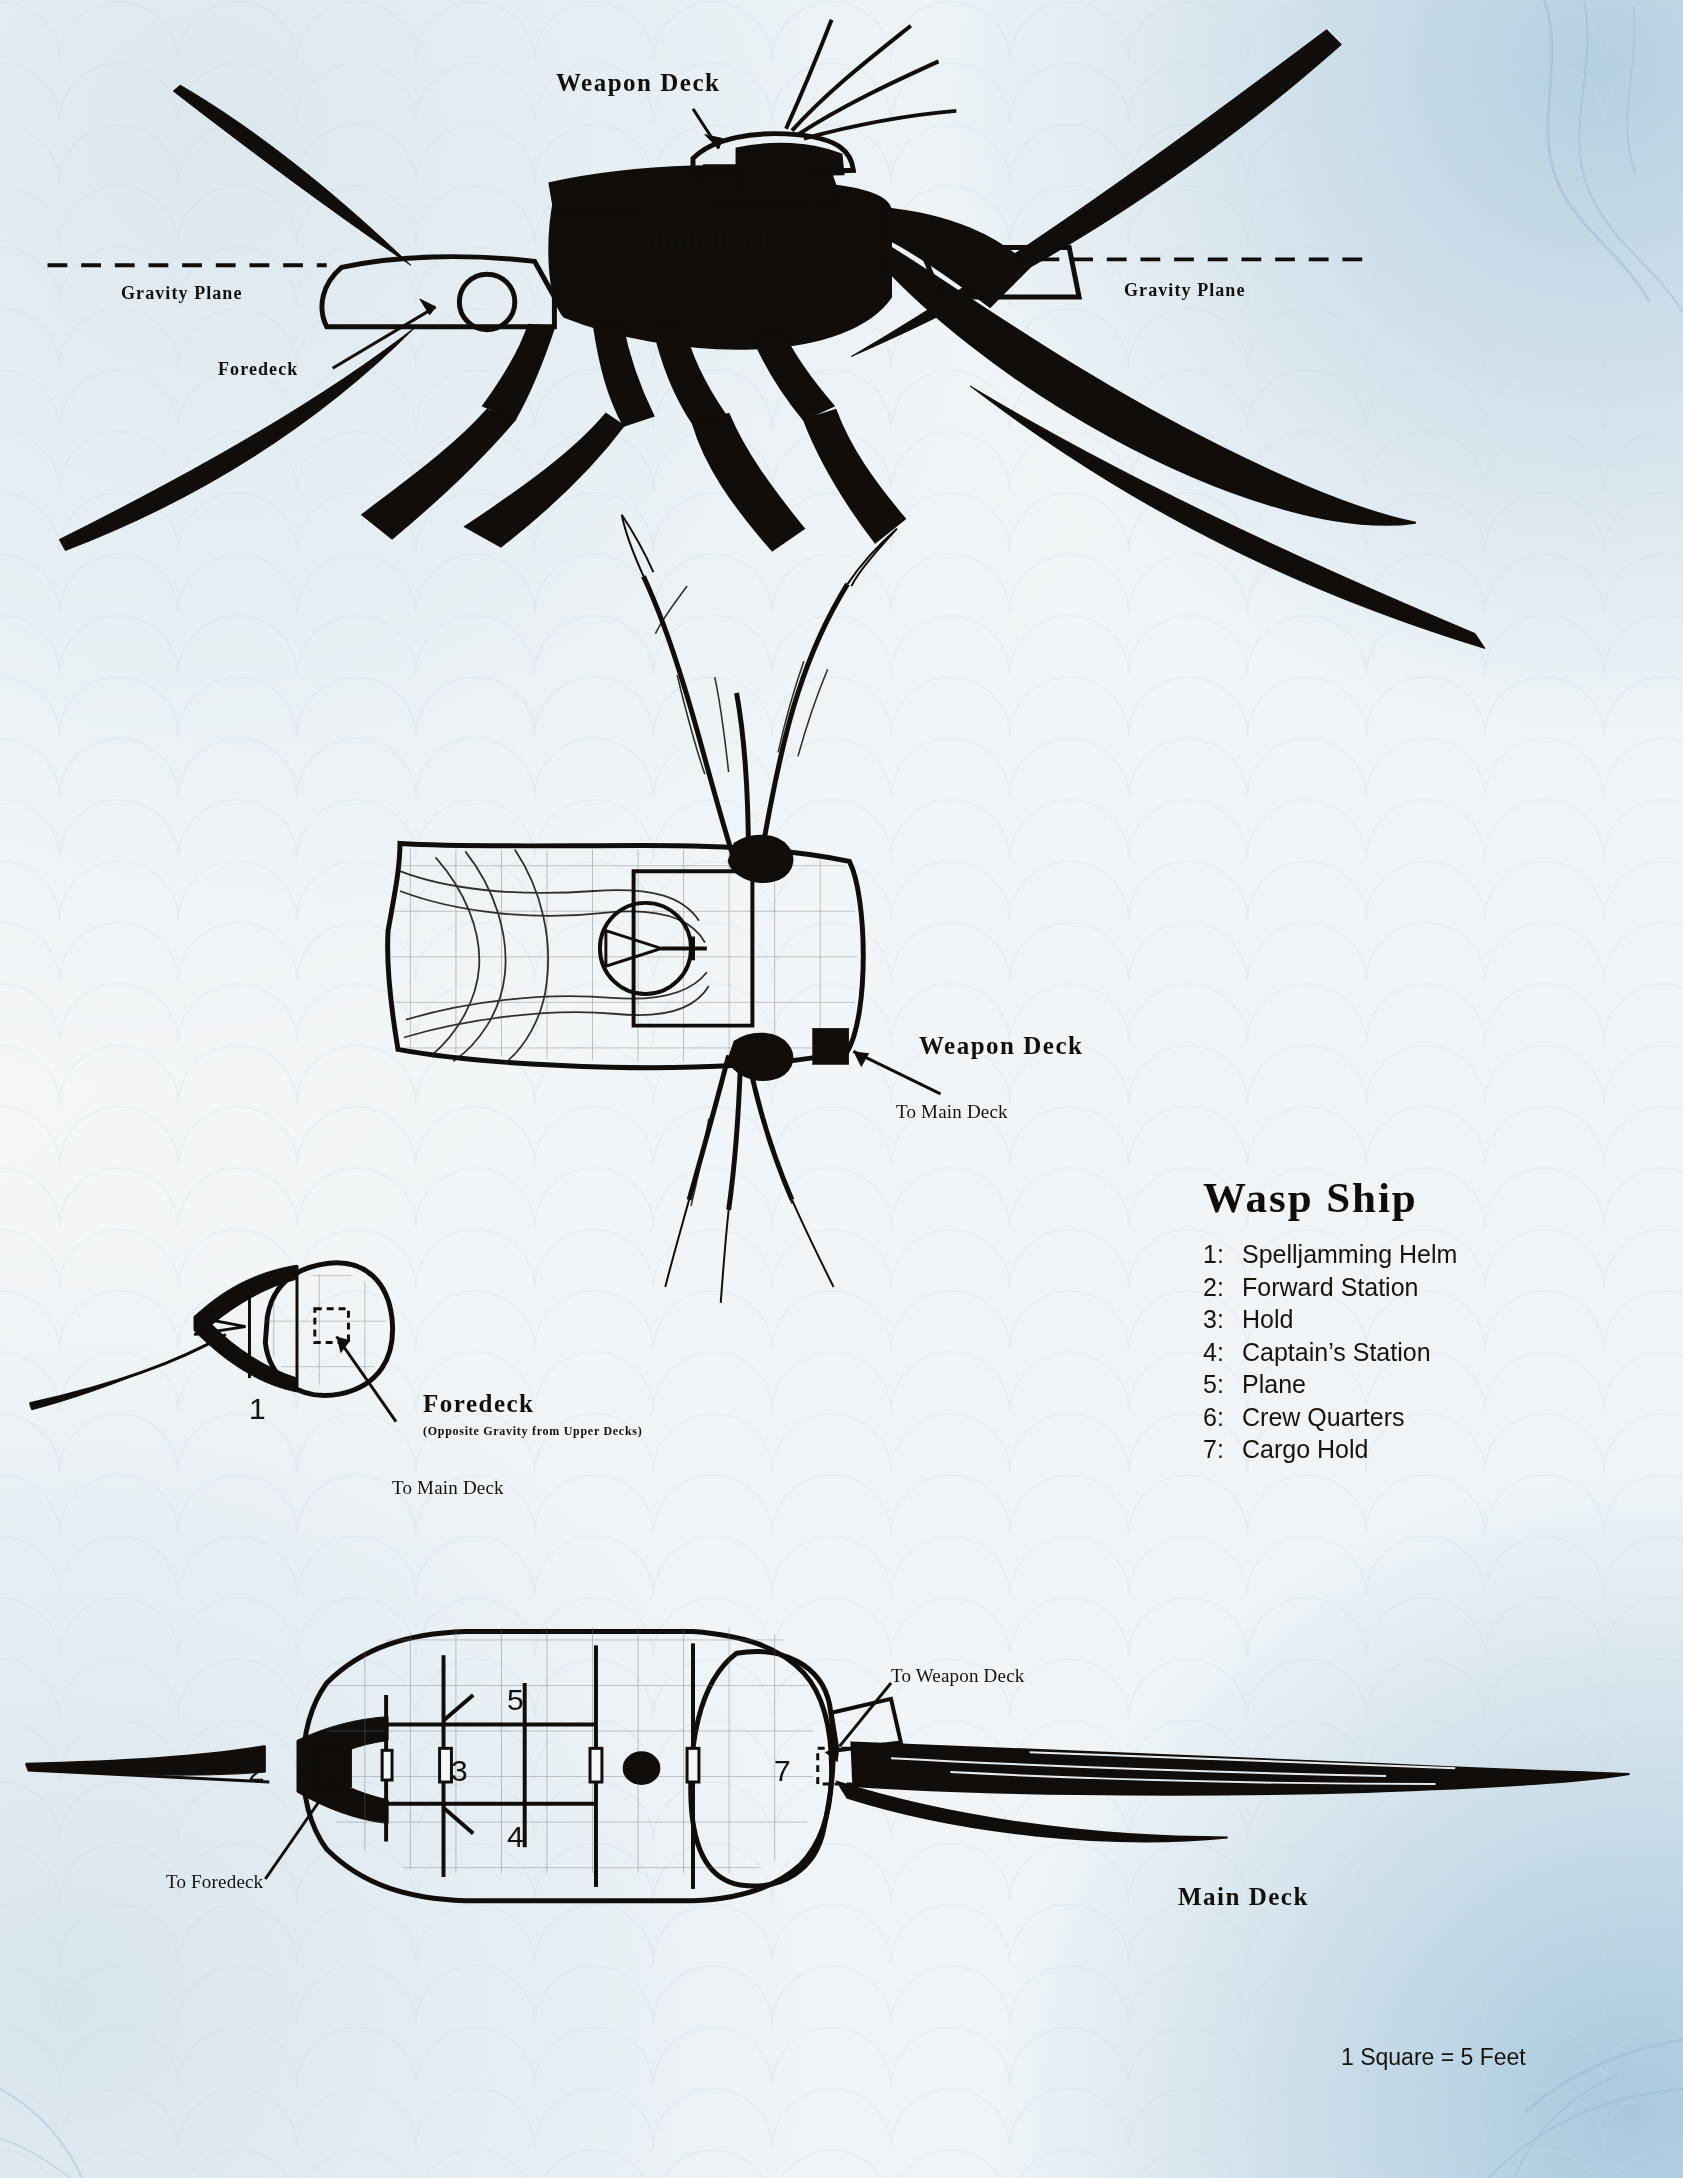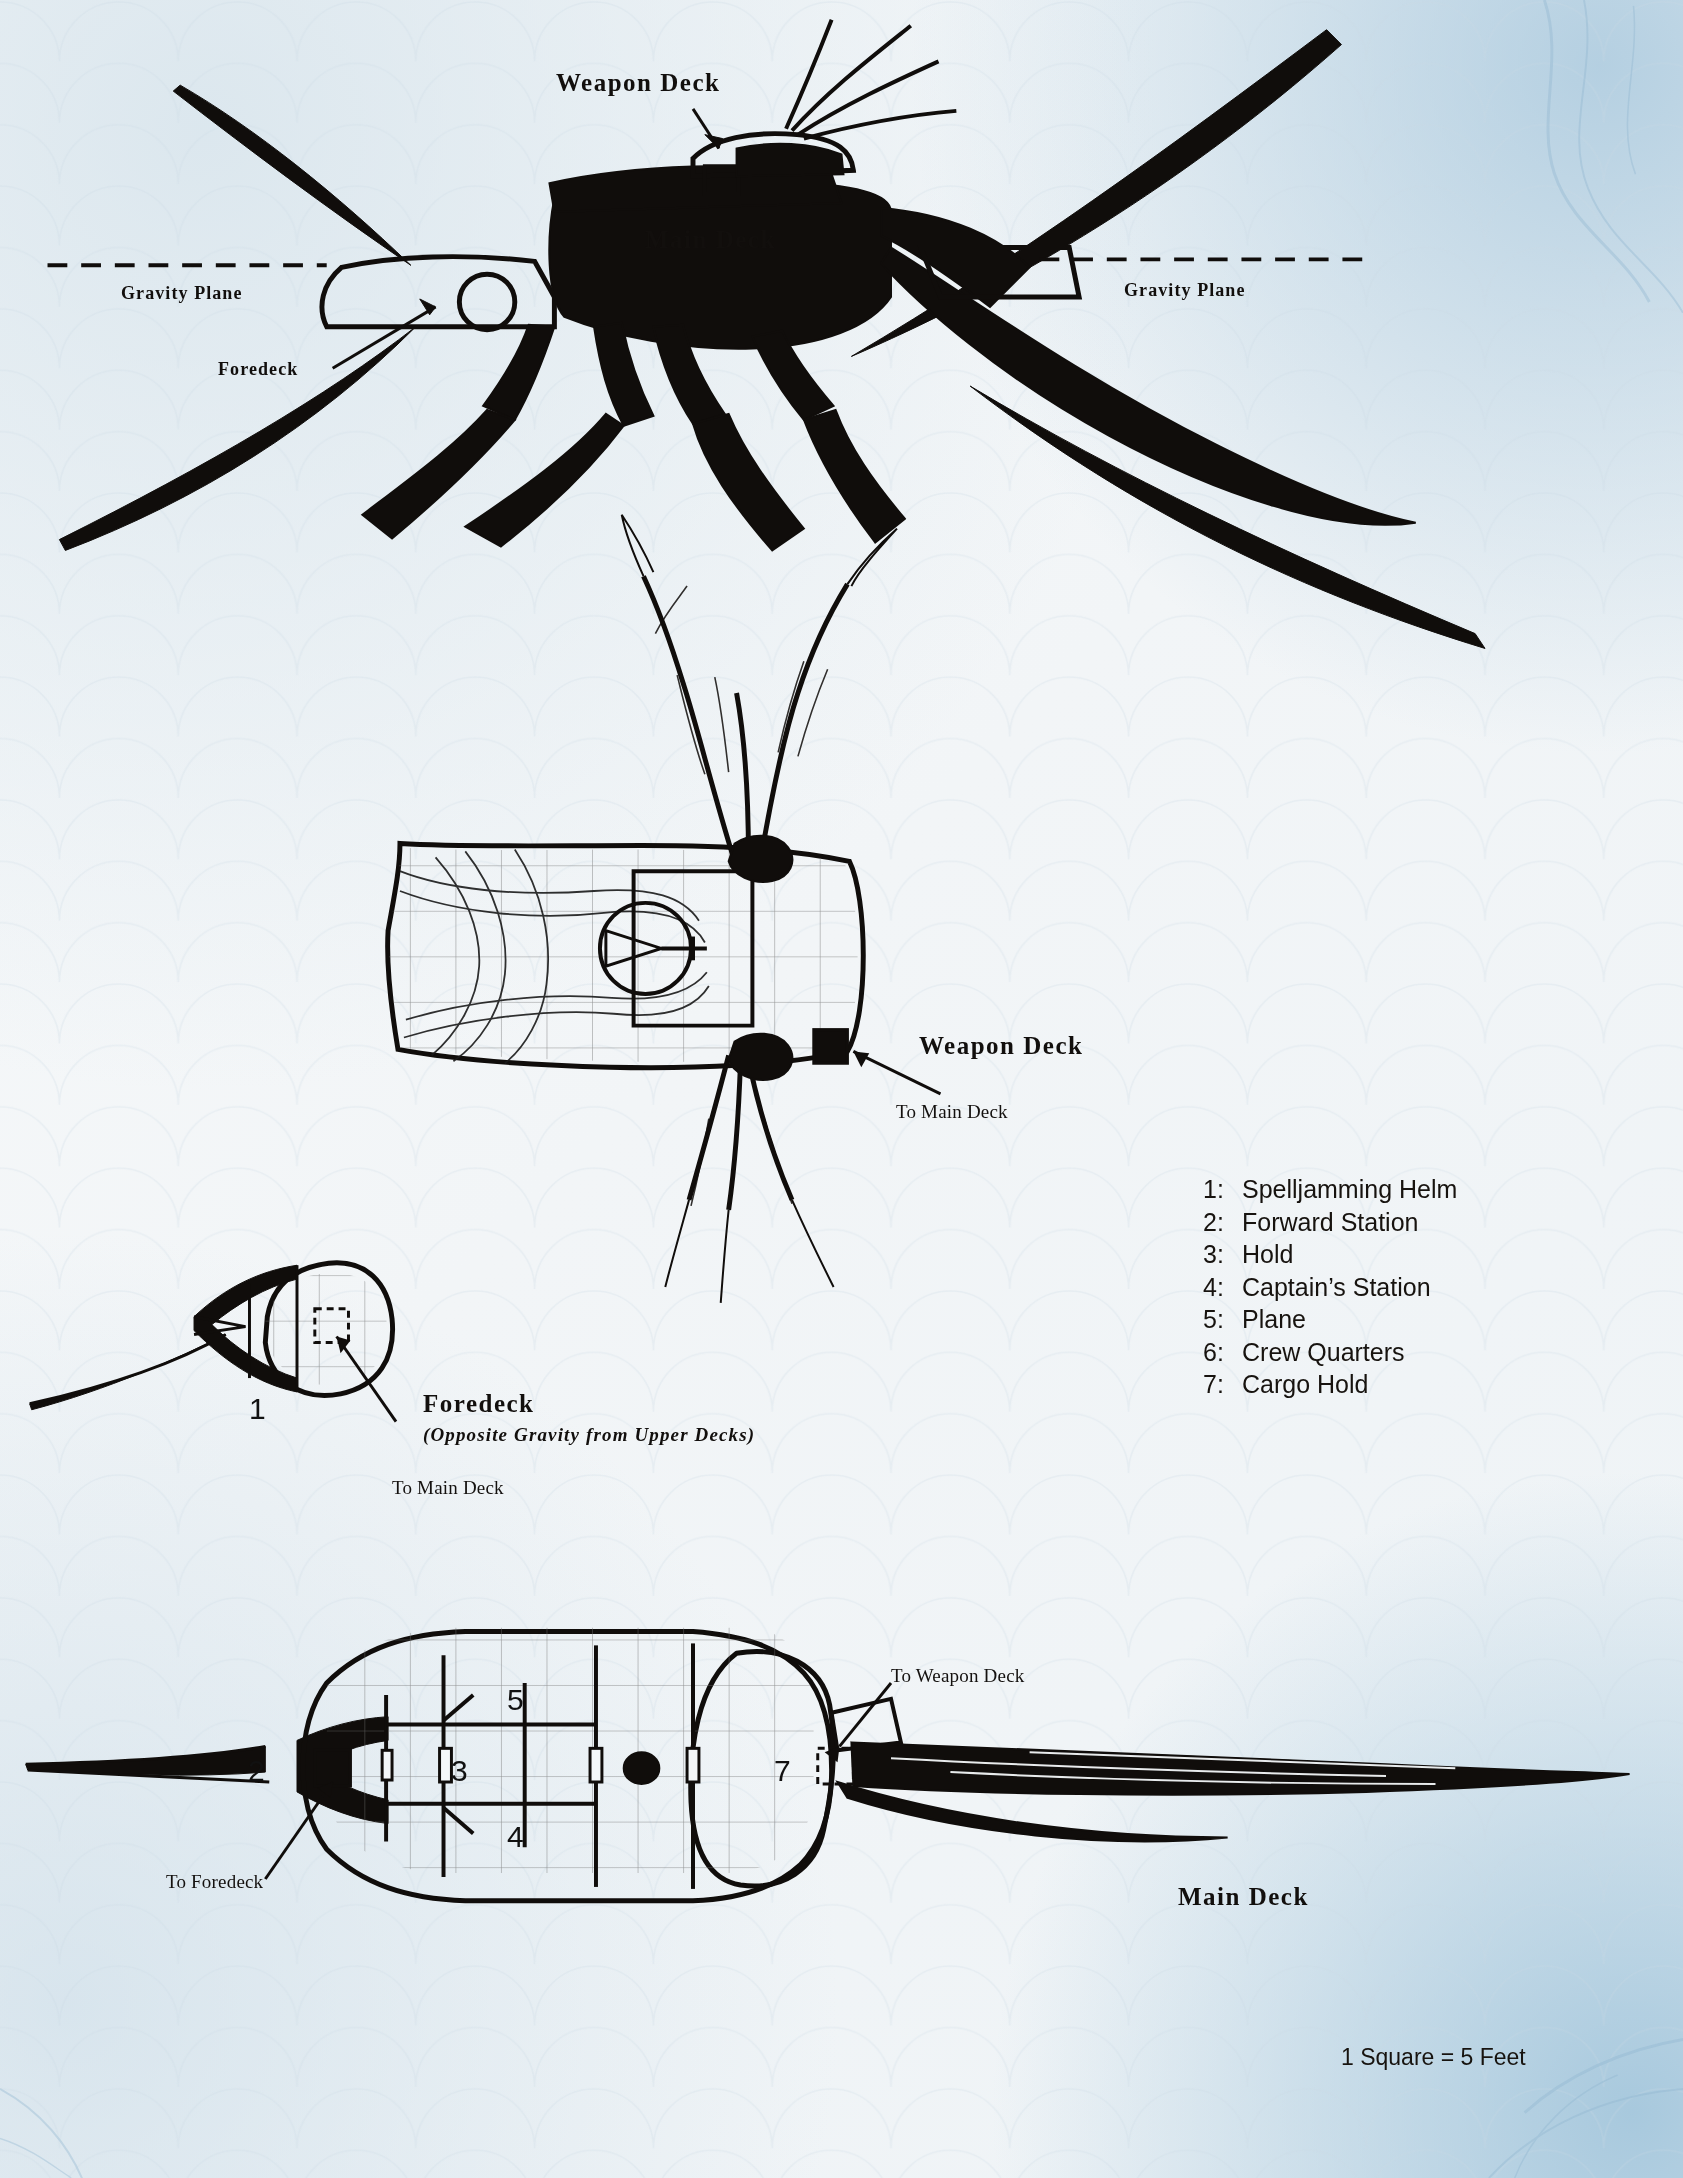--- a/index.html
+++ b/index.html
@@ -321,21 +321,21 @@
 
       <rect x="318" y="1322" width="34" height="34" stroke-width="3" stroke-dasharray="7 5"></rect>
 
       <path d="M400 1436 L340 1350" stroke-width="3"></path>
       <path d="M340 1350 l14 4 l-10 13 z" fill="#100d0b" stroke="none"></path>
     </g>
   </svg>
 
   <div class="roomnum" style="left:249px; top:1392px;">1</div>
   <div class="abs smallcaps label-lg" style="left:423px; top:1390px;">Foredeck</div>
-  <div class="abs smallcaps" style="left:423px; top:1424px; font-size:19px;font-style:italic;">(Opposite Gravity from Upper Decks)</div>
+  <div class="abs smallcaps" style="left:423px; top:1424px; font-size:12px;">(Opposite Gravity from Upper Decks)</div>
   <div class="abs plain" style="left:392px; top:1477px;">To Main Deck</div>
 
   <svg class="svg-layer" viewBox="0 0 1700 2200">
     <g stroke="#100d0b" fill="none">
 
       <path d="M26 1782 C110 1780 200 1776 268 1764 L268 1790 C196 1796 108 1792 28 1788 Z" fill="#100d0b" stroke-width="1"></path>
       <path d="M26 1782 C110 1780 200 1776 268 1764" stroke-width="3"></path>
       <path d="M28 1788 C110 1792 200 1796 272 1800" stroke-width="3"></path>
 
       <path d="M300 1758 C330 1744 360 1736 392 1734 L392 1758 C362 1762 336 1772 318 1786
@@ -406,20 +406,21 @@
   <div class="roomnum" style="left:451px; top:1754px;">3</div>
   <div class="roomnum" style="left:507px; top:1820px;">4</div>
   <div class="roomnum" style="left:507px; top:1683px;">5</div>
   <div class="roomnum" style="left:774px; top:1754px;">7</div>
 
   <div class="abs plain" style="left:891px; top:1665px;">To Weapon Deck</div>
   <div class="abs plain" style="left:166px; top:1871px;">To Foredeck</div>
   <div class="abs smallcaps label-lg" style="left:1178px; top:1883px;">Main Deck</div>
 
   <div id="legend">
+    <div id="legend-title">Wasp Ship</div>
     <ul id="legend-list">
       <li>
         <span class="num">1:</span>
         <span>Spelljamming Helm</span>
       </li>
       <li>
         <span class="num">2:</span>
         <span>Forward Station</span>
       </li>
       <li>

